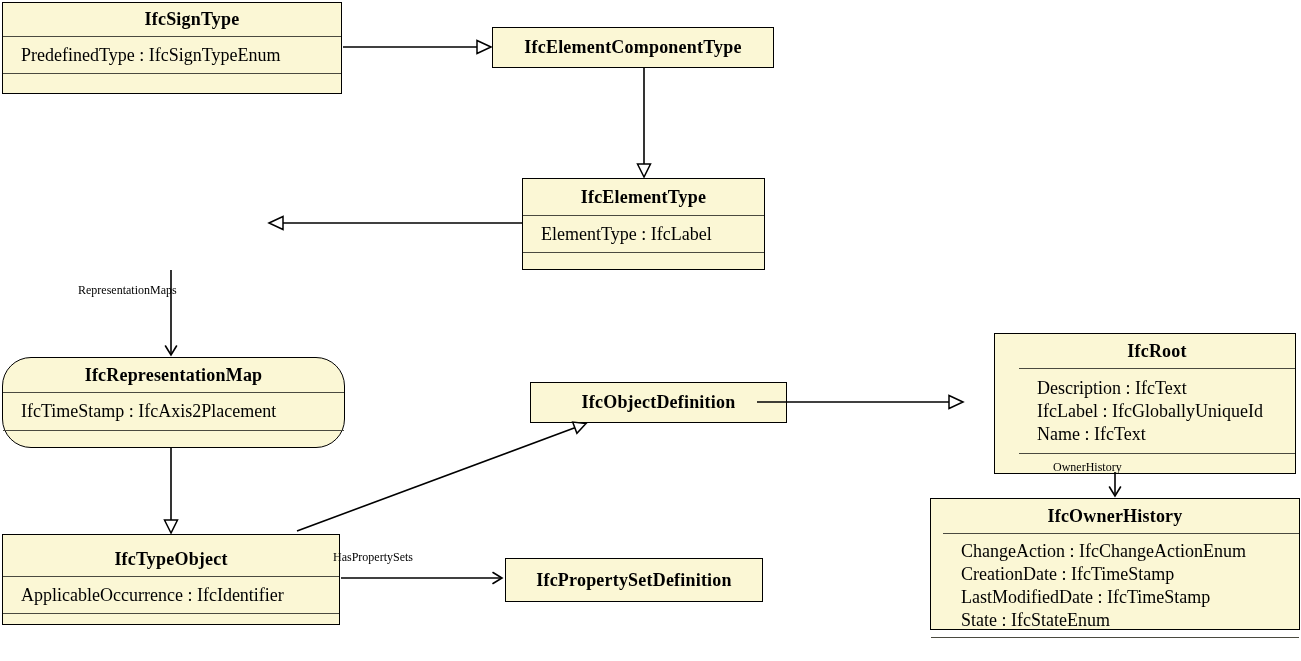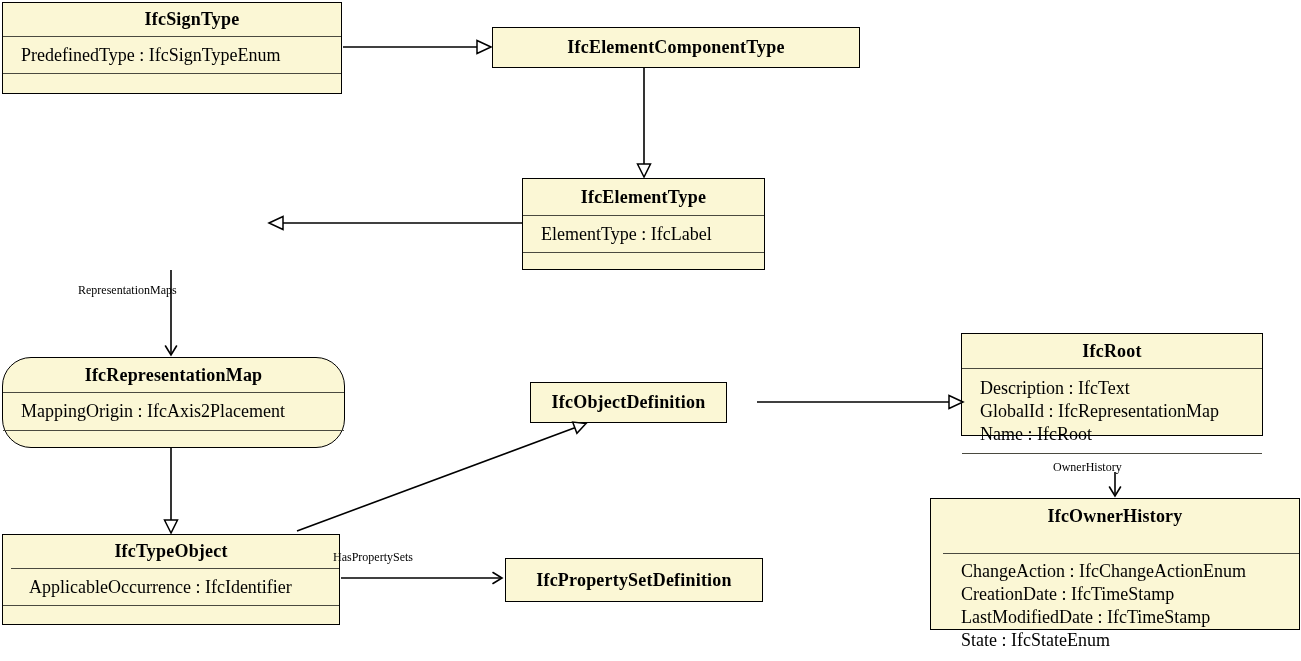--- a/index.html
+++ b/index.html
@@ -91,68 +91,68 @@
   </svg>
 
   <div class="uml-class" style="left:2px;top:2px;width:340px;height:92px;">
     <div class="title" style="height:33px;padding-left:40px;">IfcSignType</div>
     <div class="attrs" style="height:37px;">
       <div>PredefinedType : IfcSignTypeEnum</div>
     </div>
     <div class="empty"></div>
   </div>
 
-  <div class="uml-class single" style="left:492px;top:27px;width:368px;height:41px;">
+  <div class="uml-class single" style="left:492px;top:27px;width:282px;height:41px;">
     <div class="title">IfcElementComponentType</div>
   </div>
 
 
   <div class="uml-class" style="left:522px;top:178px;width:243px;height:92px;">
     <div class="title" style="height:36px;">IfcElementType</div>
     <div class="attrs" style="height:37px;">
       <div>ElementType : IfcLabel</div>
     </div>
     <div class="empty"></div>
   </div>
 
   <div class="uml-class" style="left:2px;top:357px;width:343px;height:91px;border-radius:29px;">
     <div class="title" style="height:34px;">IfcRepresentationMap</div>
     <div class="attrs" style="height:38px;">
-      <div>MappingOrigin : IfcAxis2Placement</div>
+      <div>IfcTimeStamp : IfcAxis2Placement</div>
     </div>
     <div class="empty"></div>
   </div>
 
   <div class="uml-class" style="left:2px;top:534px;width:338px;height:91px;">
-    <div class="title" style="height:33px;">IfcTypeObject</div>
-    <div class="attrs" style="height:37px;margin-left:8px;">
+    <div class="title" style="height:33px;margin-top:8px;">IfcTypeObject</div>
+    <div class="attrs" style="height:37px;">
       <div>ApplicableOccurrence : IfcIdentifier</div>
     </div>
     <div class="empty"></div>
   </div>
 
-  <div class="uml-class single" style="left:530px;top:382px;width:197px;height:41px;">
+  <div class="uml-class single" style="left:530px;top:382px;width:257px;height:41px;">
     <div class="title">IfcObjectDefinition</div>
   </div>
 
   <div class="uml-class single" style="left:505px;top:558px;width:258px;height:44px;">
     <div class="title">IfcPropertySetDefinition</div>
   </div>
 
-  <div class="uml-class" style="left:961px;top:333px;width:302px;height:103px;">
+  <div class="uml-class" style="left:994px;top:333px;width:302px;height:141px;padding-left:24px;">
     <div class="title" style="height:34px;">IfcRoot</div>
     <div class="attrs" style="height:85px;">
       <div>Description : IfcText</div>
-      <div>GlobalId : IfcRepresentationMap</div>
-      <div>Name : IfcRoot</div>
+      <div>IfcLabel : IfcGloballyUniqueId</div>
+      <div>Name : IfcText</div>
     </div>
     <div class="empty"></div>
   </div>
 
-  <div class="uml-class" style="left:930px;top:498px;width:370px;height:132px;gap:20px;">
+  <div class="uml-class" style="left:930px;top:498px;width:370px;height:132px;">
     <div class="title" style="height:34px;">IfcOwnerHistory</div>
     <div class="attrs" style="height:104px;margin-left:12px;">
       <div>ChangeAction : IfcChangeActionEnum</div>
       <div>CreationDate : IfcTimeStamp</div>
       <div>LastModifiedDate : IfcTimeStamp</div>
       <div>State : IfcStateEnum</div>
     </div>
     <div class="empty"></div>
   </div>
 

